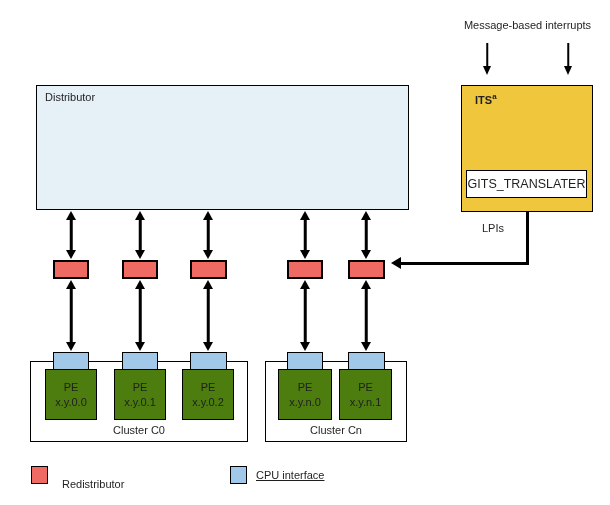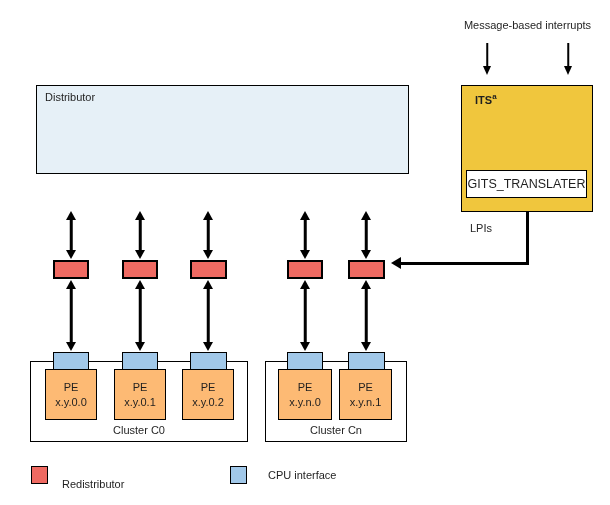--- a/index.html
+++ b/index.html
@@ -4,48 +4,48 @@
 <style>
   html,body{margin:0;padding:0;background:#fff;}
   .canvas{
     position:relative;width:610px;height:505px;background:#ffffff;overflow:hidden;
     font-family:"Liberation Sans","DejaVu Sans",sans-serif;color:#1f1f1f;
   }
   .abs{position:absolute;}
   .lbl{font-size:11px;line-height:13px;white-space:nowrap;}
 
   
-  .distributor{left:36px;top:85px;width:373px;height:89px;border:1px solid #000;box-sizing:border-box;}
+  .distributor{left:36px;top:85px;width:373px;height:125px;border:1px solid #000;box-sizing:border-box;}
   .distributor .lbl{position:absolute;left:8px;top:5px;}
   .its{left:461px;top:85px;width:132px;height:127px;border:1.5px solid #000;box-sizing:border-box;}
   .its-title{position:absolute;left:13px;top:6px;font-size:11px;font-weight:bold;}
   .its-title sup{font-size:8px;}
   .gits{position:absolute;left:4px;top:84px;width:121px;height:28px;background:#fff;border:1px solid #000;
         box-sizing:border-box;display:flex;align-items:center;justify-content:center;font-size:12.5px;}
   .msg-lbl{left:440px;top:19px;width:175px;text-align:center;}
-  .lpis-lbl{left:470px;top:222px;}
+  .lpis-lbl{left:482px;top:222px;}
 
   
   .red-box{top:260px;height:19px;border:2px solid #000;box-sizing:border-box;}
   .rb1{left:53px;width:36px;} .rb2{left:122px;width:36px;} .rb3{left:190px;width:37px;}
   .rb4{left:287px;width:36px;} .rb5{left:348px;width:37px;}
 
   
   .blue-box{top:352px;height:18px;border:1px solid #000;box-sizing:border-box;}
   .bb1{left:53px;width:36px;} .bb2{left:122px;width:36px;} .bb3{left:190px;width:37px;}
   .bb4{left:287px;width:36px;} .bb5{left:348px;width:37px;}
 
   
   .cluster{border:1px solid #000;box-sizing:border-box;background:transparent;}
   .cl0{left:30px;top:361px;width:218px;height:81px;}
   .cln{left:265px;top:361px;width:142px;height:81px;}
   .cluster .lbl{position:absolute;left:0;right:0;bottom:4px;text-align:center;}
 
   
-  .pe-box{top:369px;height:51px;border:1px solid #000;box-sizing:border-box;background:#fdba74;
+  .pe-box{top:369px;height:51px;border:1px solid #000;box-sizing:border-box;background:#4d7c0f;
           display:flex;flex-direction:column;align-items:center;justify-content:center;font-size:11px;line-height:15px;}
   .pe1{left:45px;width:52px;} .pe2{left:114px;width:52px;} .pe3{left:182px;width:52px;}
   .pe4{left:278px;width:54px;} .pe5{left:339px;width:53px;}
 
   
   .varrow{position:absolute;width:10px;}
   .varrow .shaft{position:absolute;left:50%;transform:translateX(-50%);top:7px;bottom:7px;width:2.5px;background:#000;}
   .varrow .tri{position:absolute;left:50%;transform:translateX(-50%);width:0;height:0;
                border-left:5px solid transparent;border-right:5px solid transparent;}
   .varrow .tri.up{top:0;border-bottom:9px solid #000;}
@@ -63,21 +63,21 @@
 
   
   .its-arrow-v{left:526px;top:212px;width:3px;height:53px;background:#000;}
   .its-arrow-h{left:399px;top:262px;width:130px;height:3px;background:#000;}
   .its-arrow-head{left:391px;top:257px;width:0;height:0;
                   border-top:6.5px solid transparent;border-bottom:6.5px solid transparent;border-right:10px solid #000;}
 
   
   .swatch{top:466px;width:17px;height:18px;border:1px solid #000;box-sizing:border-box;}
   .sw-red{left:31px;} .sw-blue{left:230px;}
-  .leg-red-lbl{left:62px;top:478px;} .leg-blue-lbl{left:268px;top:469px;}
+  .leg-red-lbl{left:62px;top:478px;} .leg-blue-lbl{left:256px;top:469px;text-decoration:underline;}
 </style>
 </head>
 <body>
 
 <div class="canvas">
 
   <div class="abs lbl msg-lbl">Message-based interrupts</div>
   <div class="marrow ma1">
       <span class="shaft"></span>
       <span class="tri"></span>

